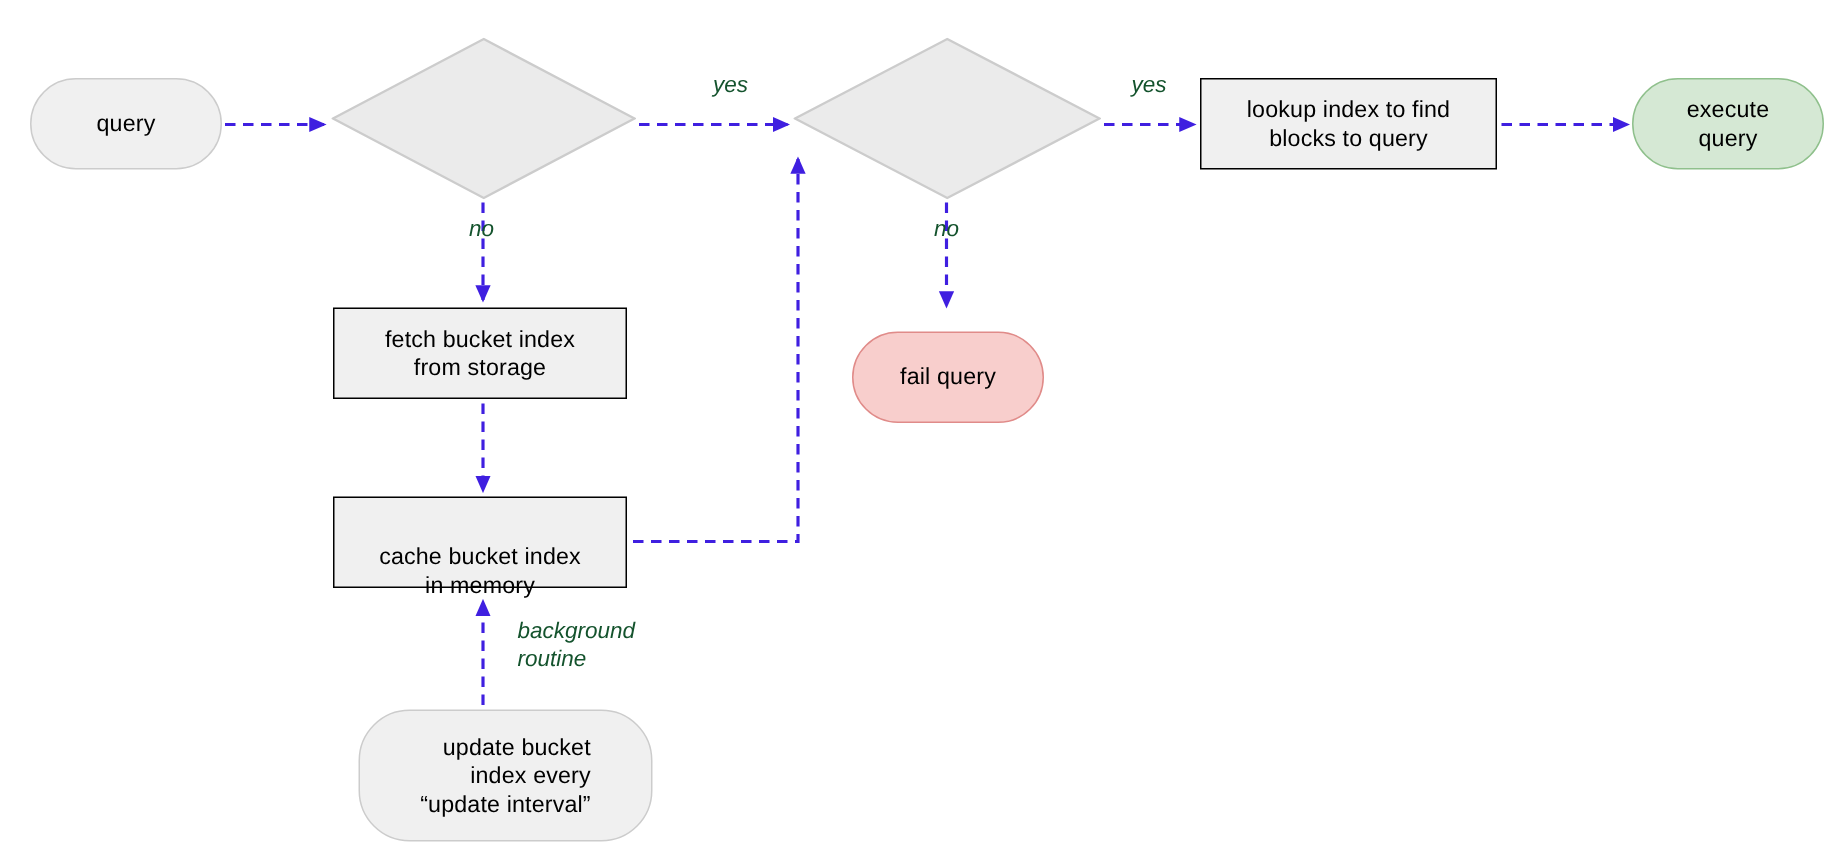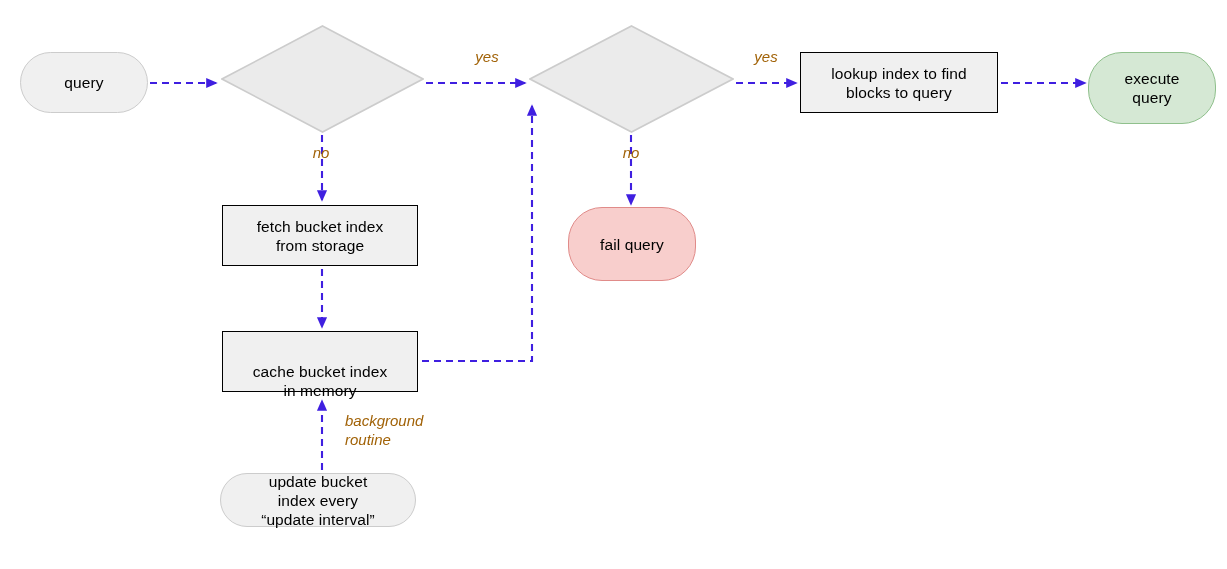--- a/index.html
+++ b/index.html
@@ -68,21 +68,21 @@
   }
   .node-diamond .dia-label {
     position: relative;
     z-index: 2;
   }
   .edge-label {
     position: absolute;
     font-size: 15px;
     line-height: 19px;
     font-style: italic;
-    color: #a16207;
+    color: #14532d;
     white-space: pre;
   }
   .edge-label.center {
     text-align: center;
     transform: translateX(-50%);
   }
   .edge-label.left {
     text-align: left;
   }
 </style>
@@ -125,40 +125,40 @@
     <svg class="dia-shape" viewBox="0 0 205 108" preserveAspectRatio="none">
       <polygon points="102.5,1 204,54 102.5,107 1,54" fill="#ebebeb" stroke="#cccccc" stroke-width="1.6"></polygon>
     </svg>
   </div>
 
   <div class="node node-rect" style="left:800px; top:52px; width:198px; height:61px;">
     <span style="white-space:pre;">lookup index to find
 blocks to query</span>
   </div>
 
-  <div class="node node-round-green" style="left:1088px; top:52px; width:128px; height:72px;">
+  <div class="node node-round-green" style="left:1088px; top:52px; width:128px; height:61px;">
     <span style="white-space:pre;">execute
 query</span>
   </div>
 
-  <div class="node node-round-red" style="left:568px; top:207px; width:128px; height:74px;">
+  <div class="node node-round-red" style="left:568px; top:221px; width:128px; height:61px;">
     <span>fail query</span>
   </div>
 
   <div class="node node-rect" style="left:222px; top:205px; width:196px; height:61px;">
     <span style="white-space:pre;">fetch bucket index
 from storage</span>
   </div>
 
   <div class="node node-rect" style="left:222px; top:331px; width:196px; height:61px;">
     <span style="white-space:pre;margin-top:39px;">cache bucket index
 in memory</span>
   </div>
 
-  <div class="node node-round" style="left:220px; top:473px; width:196px; height:54px;">
+  <div class="node node-round" style="left:239px; top:473px; width:196px; height:88px;text-align:right;">
     <span style="white-space:pre;">update bucket
 index every
 “update interval”</span>
   </div>
 
   <div class="edge-label center" style="left:487px; top:47px;">yes</div>
 
   <div class="edge-label center" style="left:321px; top:143px;">no</div>
 
   <div class="edge-label center" style="left:766px; top:47px;">yes</div>

